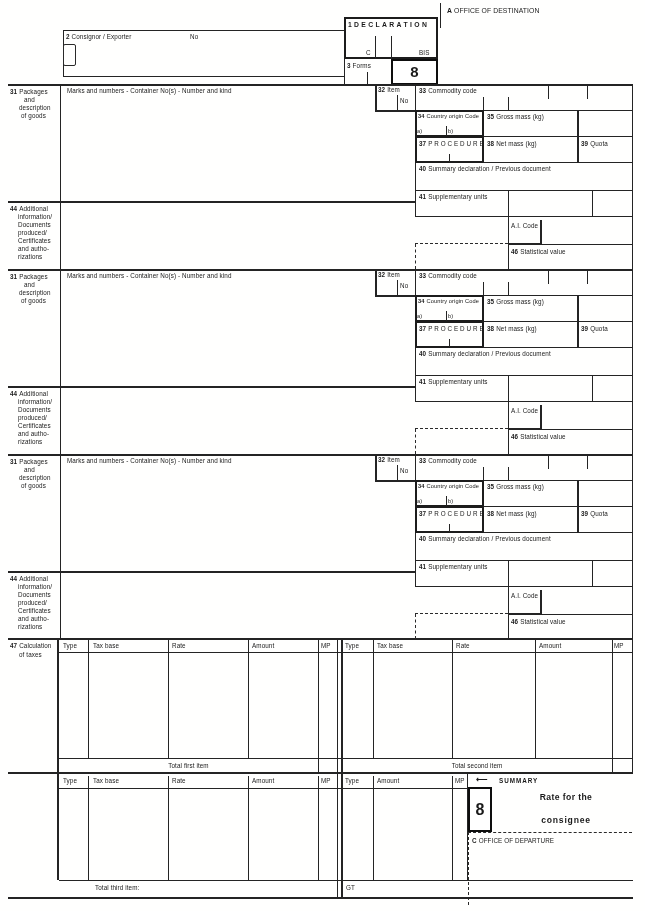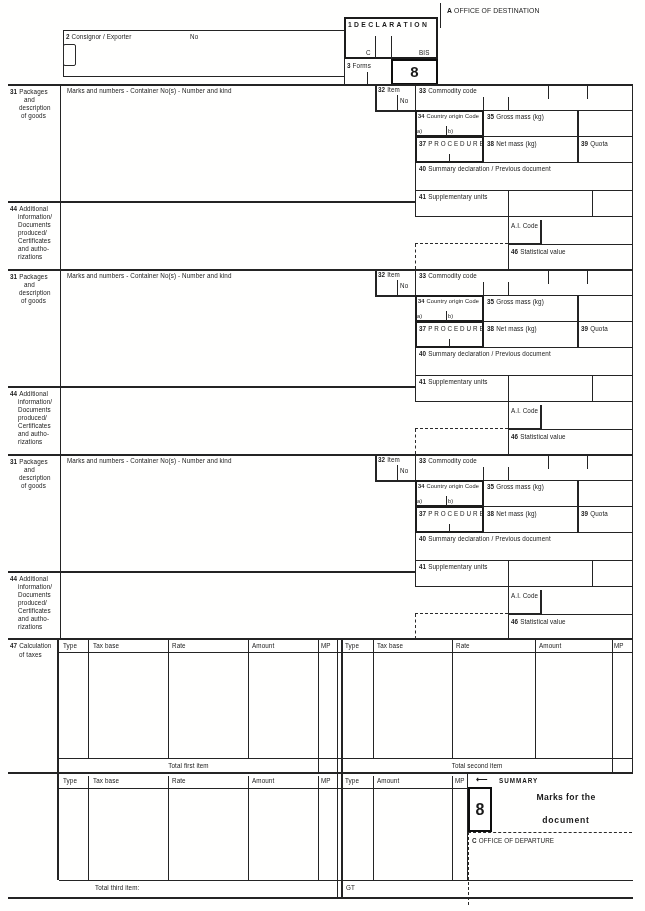--- a/index.html
+++ b/index.html
@@ -96,22 +96,22 @@
   <div class="t" style="left:252px;top:777px">Amount</div>
   <div class="t" style="left:321px;top:777px">MP</div>
   <div class="t" style="left:345px;top:777px">Type</div>
   <div class="t" style="left:377px;top:777px">Amount</div>
   <div class="t" style="left:455px;top:777px">MP</div>
 
   <div class="t" style="left:476px;top:776px;font-size:8px;font-weight:700">⟵</div>
   <div class="t b" style="left:499px;top:777px;letter-spacing:1px">SUMMARY</div>
   <div class="boldbox" style="left:468px;top:787px;width:24px;height:45px"></div>
   <div class="t bigdigit" style="left:468px;top:787px;width:24px;height:45px;font-size:16px">8</div>
-  <div class="t b ctr" style="left:500px;top:794px;width:132px;font-size:8.6px;letter-spacing:.4px">Marks for the</div>
-  <div class="t b ctr" style="left:500px;top:817px;width:132px;font-size:8.6px;letter-spacing:.8px">document</div>
+  <div class="t b ctr" style="left:500px;top:794px;width:132px;font-size:8.6px;letter-spacing:.4px">Rate for the</div>
+  <div class="t b ctr" style="left:500px;top:817px;width:132px;font-size:8.6px;letter-spacing:.8px">consignee</div>
   <div class="dashh" style="left:468px;top:832px;width:164px"></div>
   <div class="t" style="left:472px;top:837px"><span class="num">C</span><span>OFFICE OF DEPARTURE</span></div>
   <div class="dashv" style="left:468px;top:832px;height:73px"></div>
 
   <div class="ln" style="left:59px;top:880px;width:574px;height:1px"></div>
   <div class="t" style="left:95px;top:884px">Total third item:</div>
   <div class="t" style="left:346px;top:884px">GT</div>
   <div class="ln" style="left:8px;top:897px;width:625px;height:1.5px"></div>
 
   <div class="blk" style="position: absolute; left: 0px; width: 645px; height: 185px; top: 84px;">

